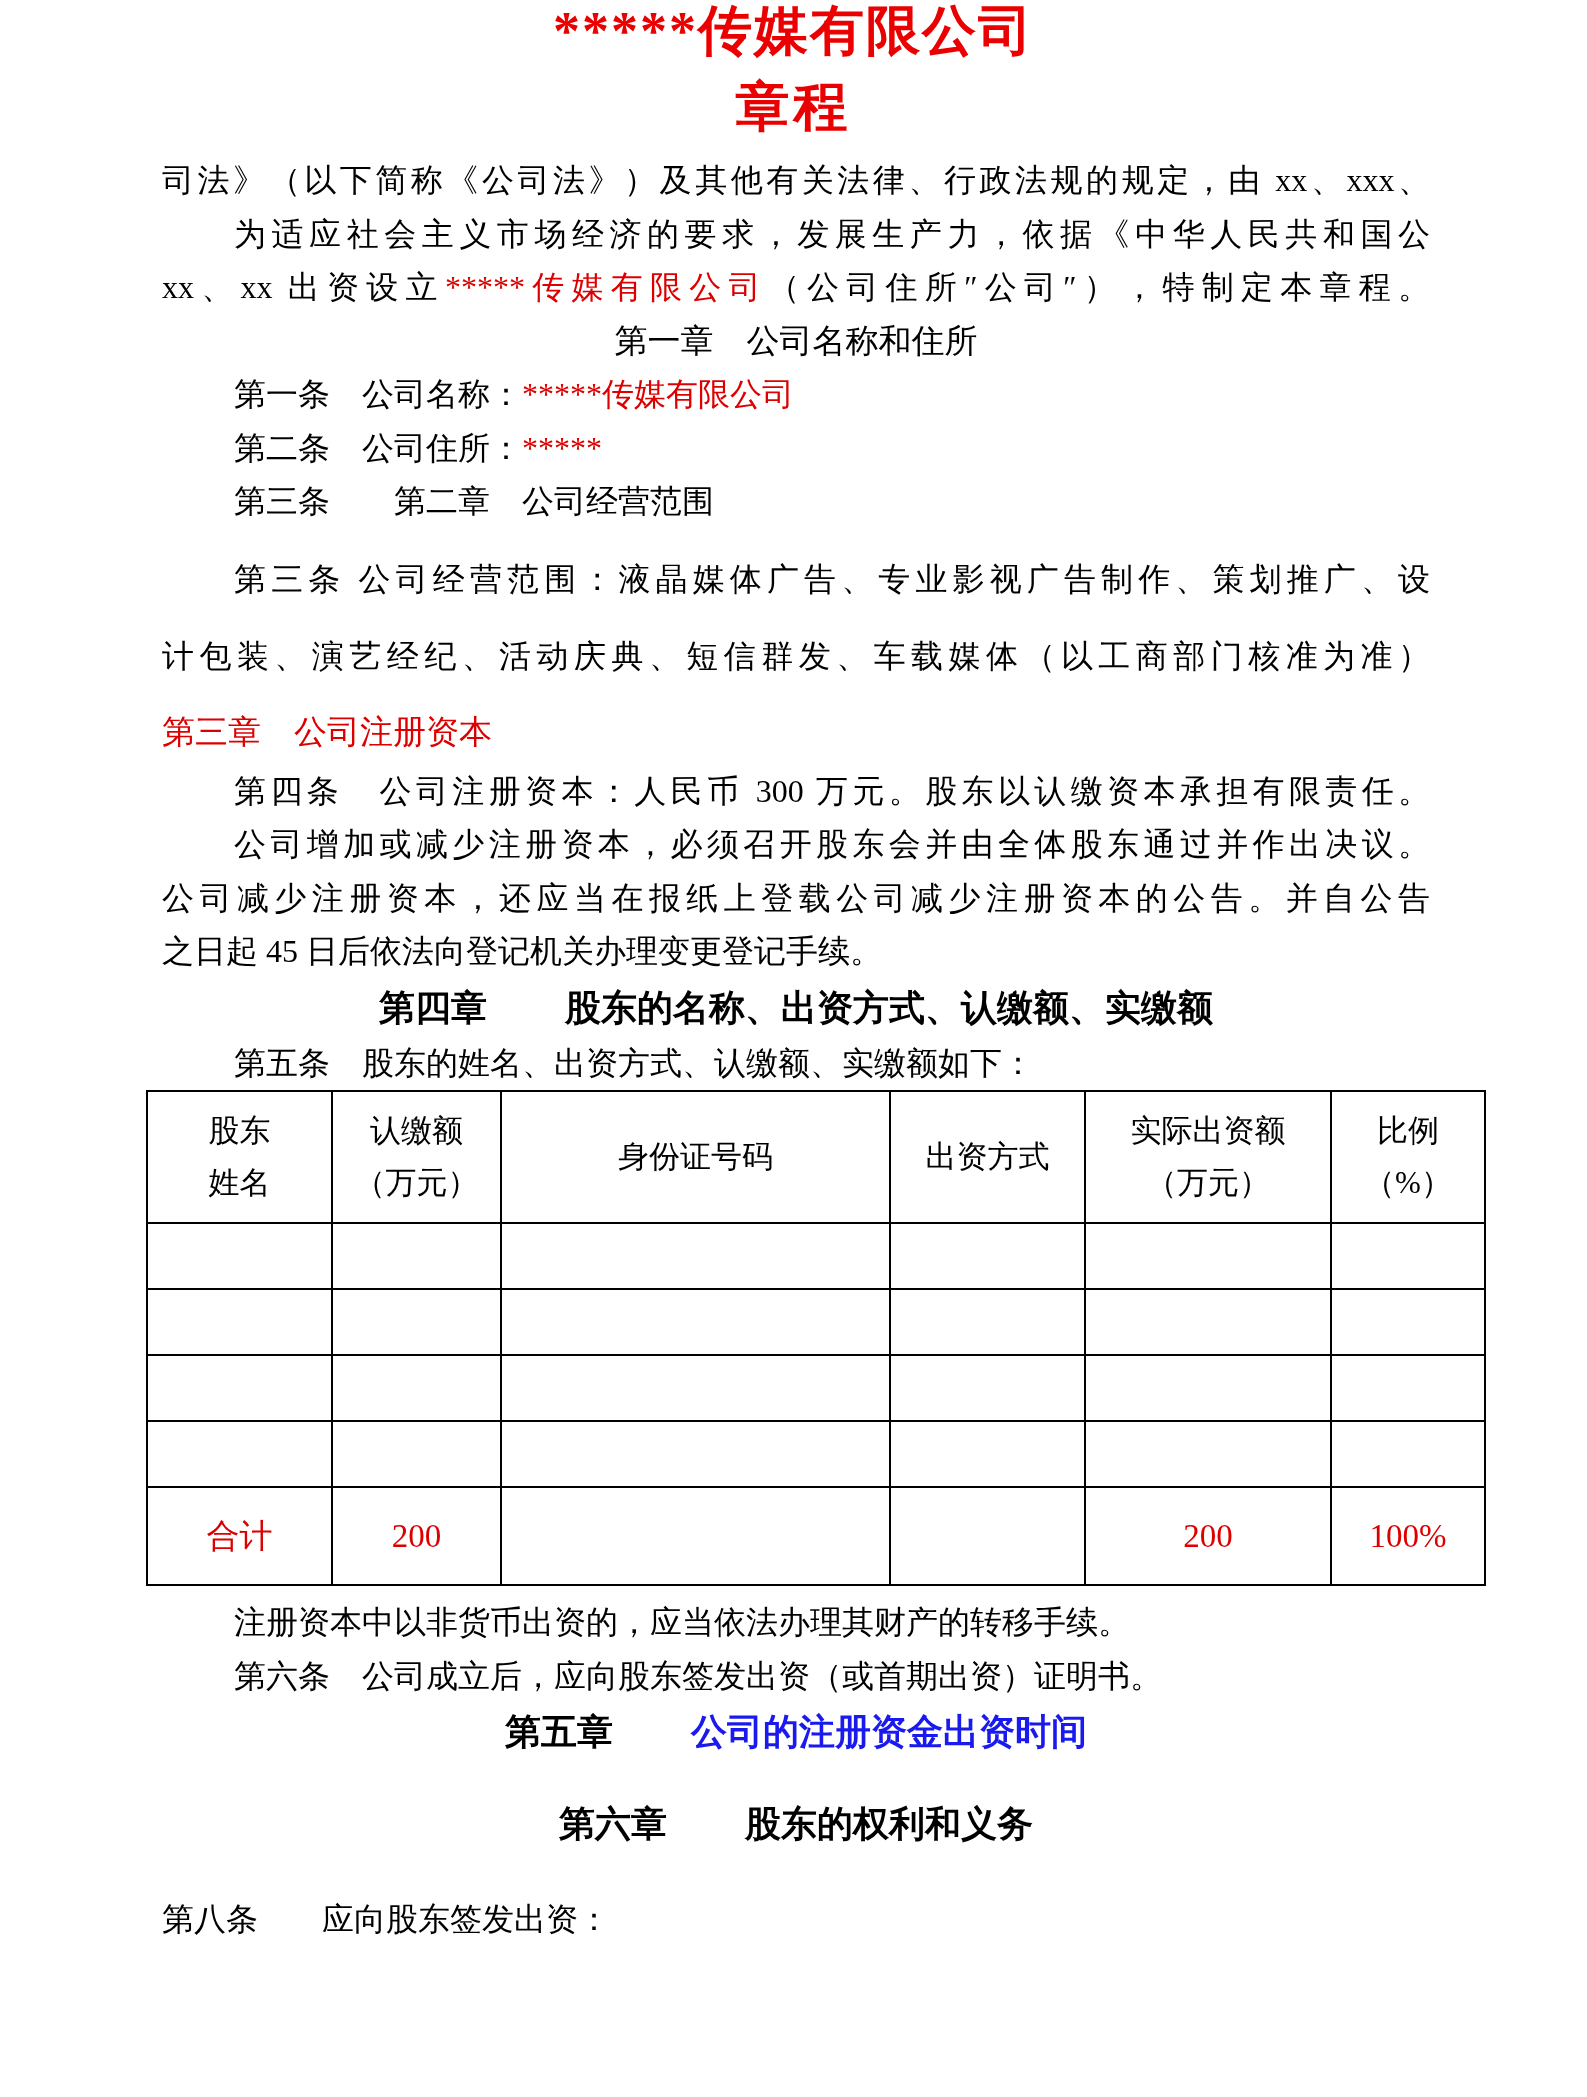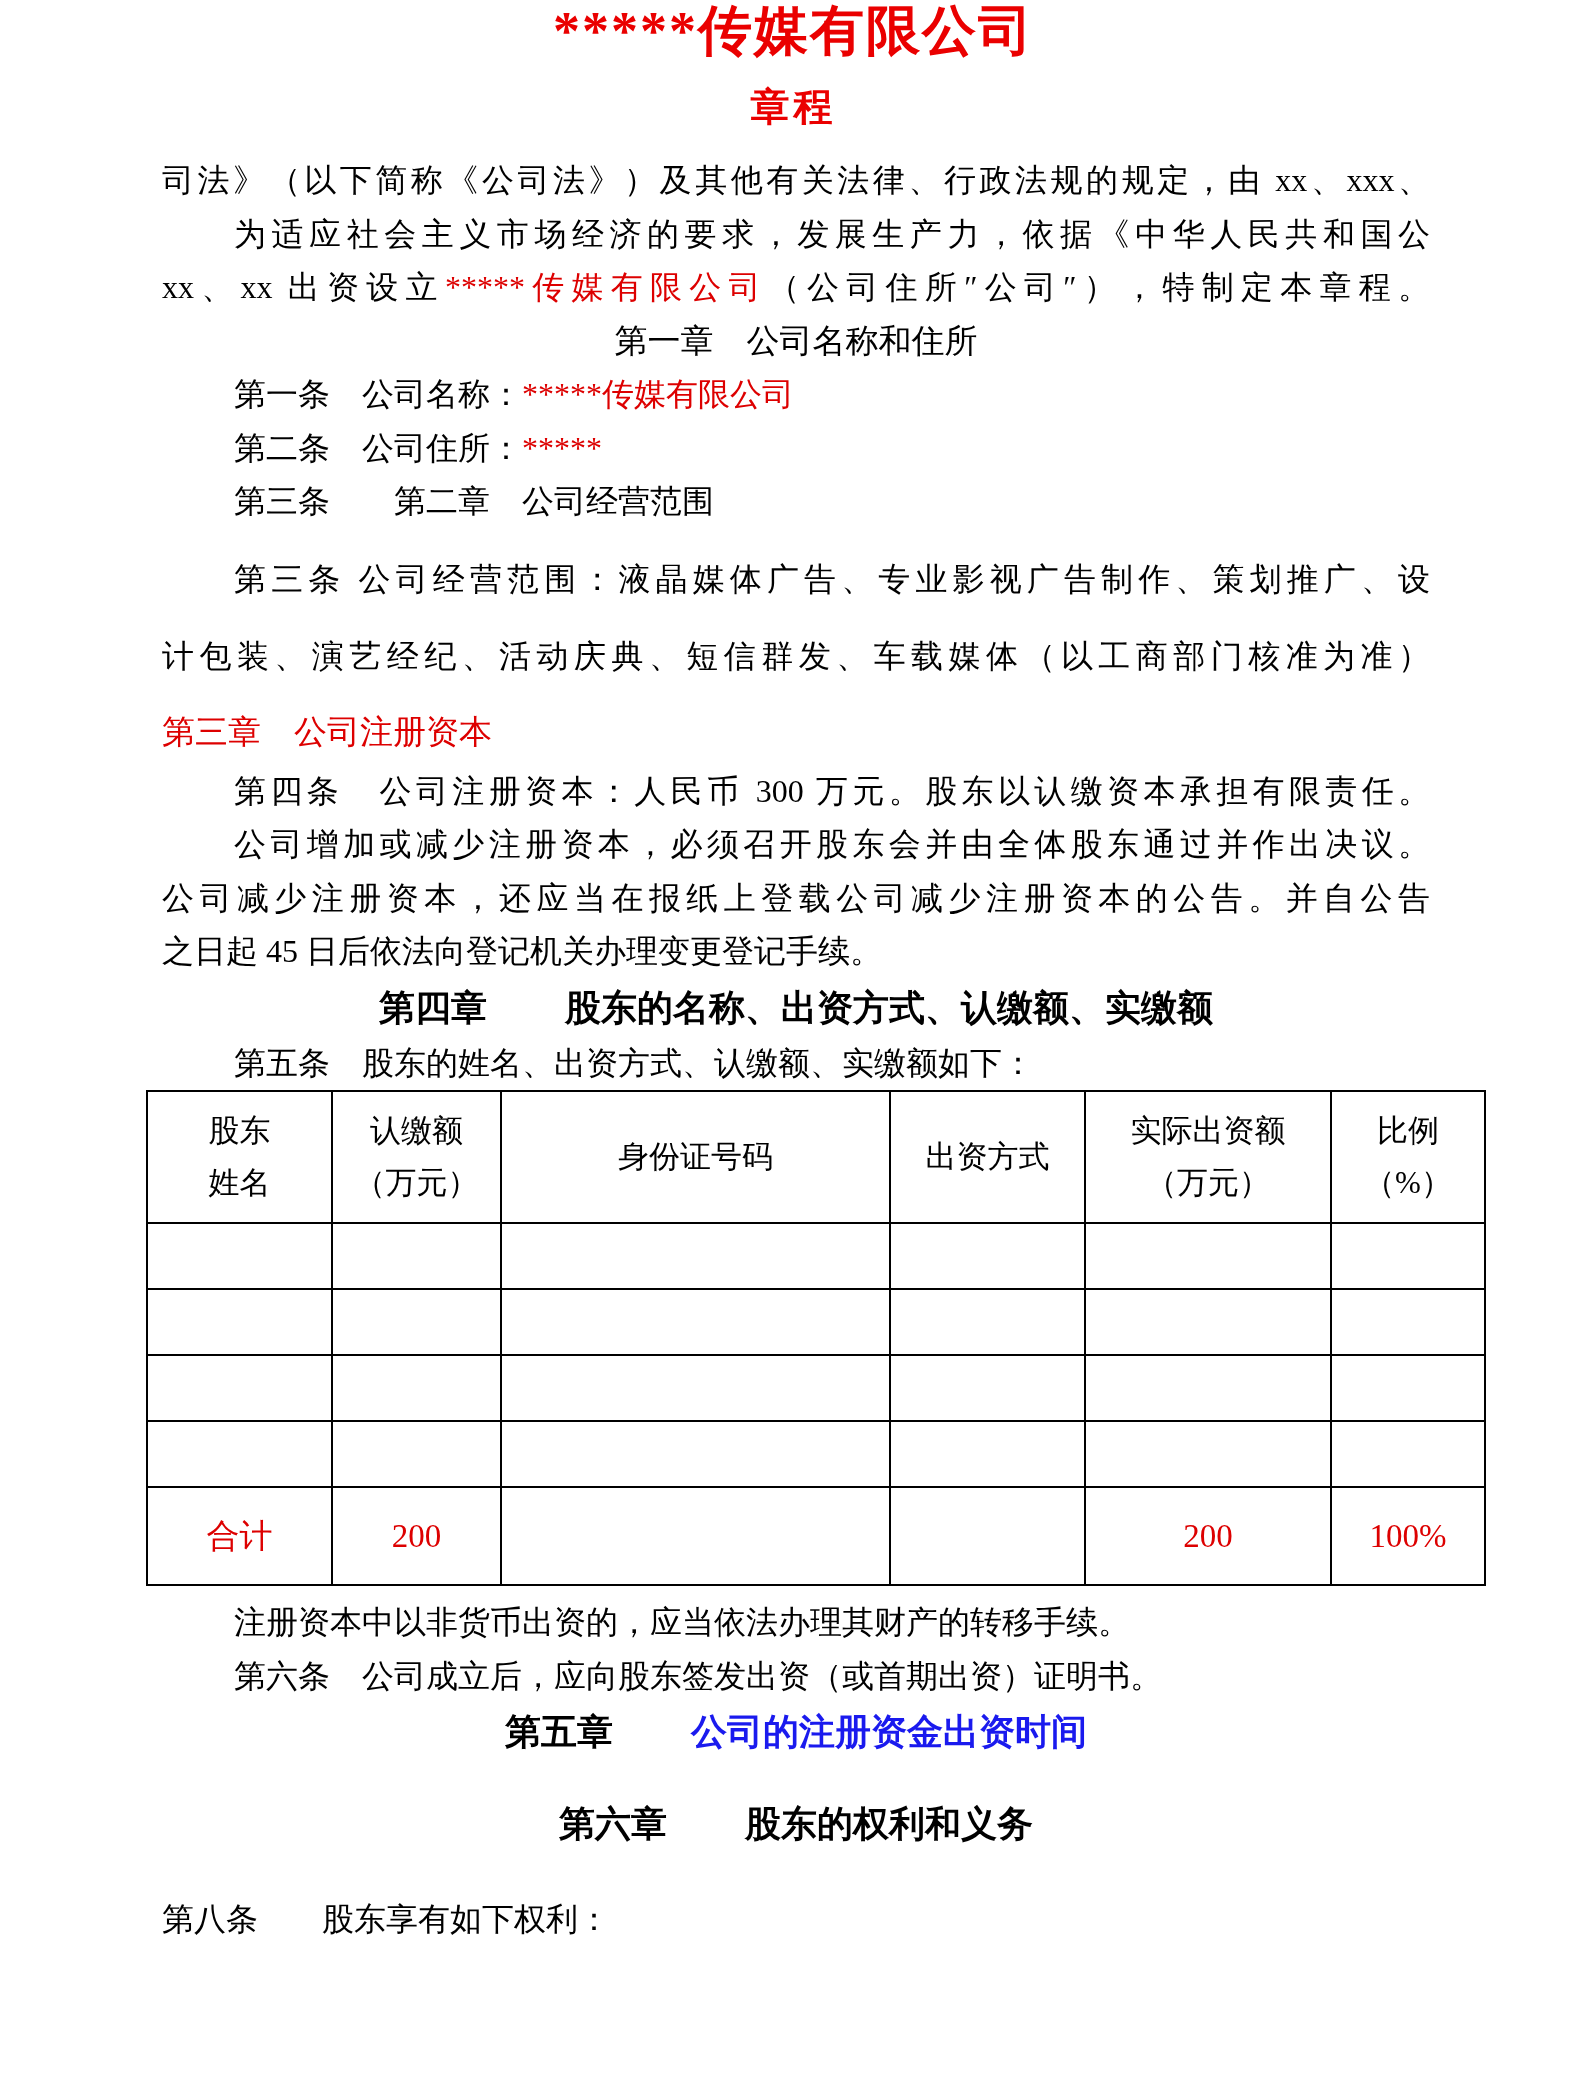--- a/index.html
+++ b/index.html
@@ -25,21 +25,21 @@
   
   .doc-title{
     text-align:center;
     font-size:54px;font-weight:bold;
     line-height:62px;
     color:var(--title-red);
     letter-spacing:2px;
   }
   .doc-subtitle{
     text-align:center;
-    font-size:39px;font-weight:bold;
+    font-size:54px;font-weight:bold;
     line-height:58px;
     color:var(--title-red);
     margin-top:16px;
     letter-spacing:4px;
   }
 
   
   .text-col{margin:0 157px 0 162px;}
   .line{line-height:53.5px;}
   .indent{text-indent:72px;}
@@ -222,15 +222,15 @@
 
   <div class="text-col line indent note-line">注册资本中以非货币出资的，应当依法办理其财产的转移手续。</div>
 
   <div class="text-col line indent">第六条　公司成立后，应向股东签发出资（或首期出资）证明书。</div>
 
   <div class="text-col chapter-bold"><span>第五章</span><span class="chapter-gap blue">公司的注册资金出资时间</span></div>
 
 
   <div class="text-col chapter-bold ch6-heading"><span>第六章</span><span class="chapter-gap">股东的权利和义务</span></div>
 
-  <div class="text-col line article8-line">第八条　　股东享有如下权利：</div>
+  <div class="text-col line article8-line">第八条　　应向股东签发出资：</div>
 
 </div>
 
 </body></html>

